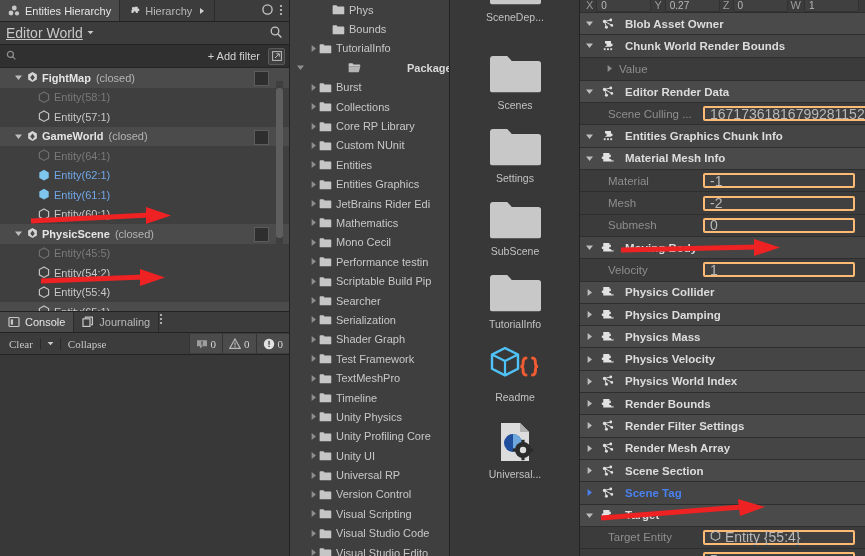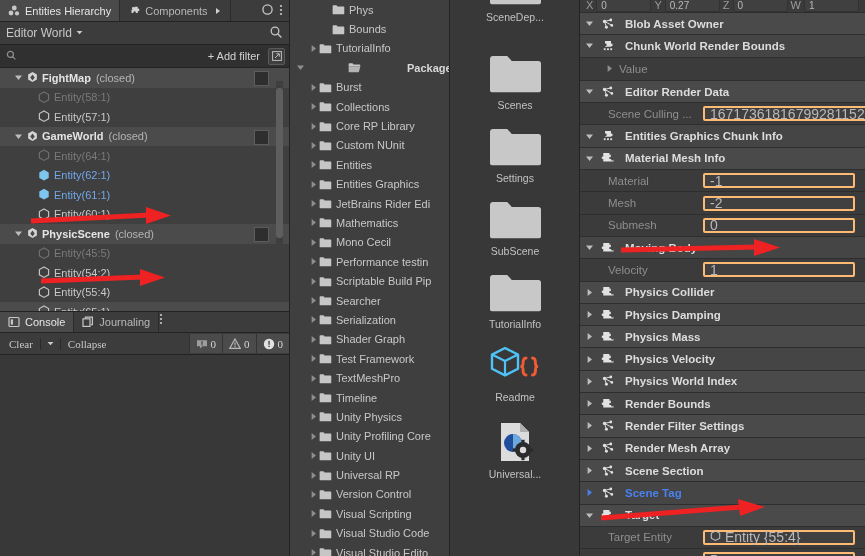--- a/index.html
+++ b/index.html
@@ -9,21 +9,21 @@
   
   .left-col{width:290px;height:556px;display:flex;flex-direction:column;background:#383838;border-right:1px solid #232323;box-sizing:border-box;}
 
   .tabbar{height:21px;background:#3c3c3c;display:flex;align-items:stretch;border-bottom:1px solid #232323;position:relative;}
   .tab{display:flex;align-items:center;gap:4px;padding:0 8px;font-size:11px;color:#b8b8b8;background:#3c3c3c;border-right:1px solid #2b2b2b;white-space:nowrap;}
   .tab.active{background:#4a4a4a;color:#e6e6e6;align-items:center;}
   .tab .ticon{display:inline-block;width:13px;height:13px;position:relative;flex:none;}
   .tabbar .tail{flex:1;background:#3c3c3c;display:flex;align-items:center;justify-content:flex-end;gap:5px;padding-right:6px;}
 
   .worldbar{height:22px;background:#3c3c3c;display:flex;align-items:center;padding:0 6px;border-bottom:1px solid #232323;gap:3px;}
-  .worldbar .wlabel{font-size:12px;color:#c8c8c8;}
+  .worldbar .wlabel{font-size:14px;color:#c8c8c8;text-decoration:underline;}
   .searchrow{height:22px;background:#303030;display:flex;align-items:center;padding:0 4px;gap:4px;border-bottom:1px solid #232323;}
   .searchbox{flex:1;height:16px;background:#303030;display:flex;align-items:center;gap:4px;}
   .addfilter{font-size:11px;color:#d2d2d2;display:flex;align-items:center;gap:2px;padding-right:4px;}
   .sqicon{width:15px;height:15px;border:1px solid #5a5a5a;border-radius:2px;background:#3f3f3f;display:flex;align-items:center;justify-content:center;flex:none;}
 
   .hierarchy{flex:0 0 243px;background:#3f3f3f;position:relative;overflow:hidden;}
   .hrow{height:19.5px;display:flex;align-items:center;padding-left:14px;box-sizing:border-box;font-size:11px;position:relative;white-space:nowrap;}
   .hrow.scene{background:#4b4b4b;color:#e4e4e4;font-weight:bold;padding-left:14px;}
   .hrow.sel{background:#4b4b4b;}
   .hrow .tri{width:11px;height:11px;flex:none;position:relative;margin-right:1px;}
@@ -100,21 +100,21 @@
             </svg>
         </span>
         <span>Entities Hierarchy</span>
       </div>
       <div class="tab">
         <span class="ticon">
           <svg width="13" height="13" viewBox="0 0 16 16">
               <path d="M6 1.5h4v2.2a1.6 1.6 0 1 1 0 3.1V9H7.7a1.6 1.6 0 1 0-3.1 0H2.3V5h2.2a1.6 1.6 0 1 1 1.5-1.5z" fill="#d2d2d2" transform="translate(2,2)"></path>
             </svg>
         </span>
-        <span>Components</span>
+        <span>Hierarchy</span>
         <span style="margin-left:2px;">
           <svg width="8" height="8" viewBox="0 0 8 8">
               <path d="M2 1l4 3-4 3z" fill="#cfcfcf"></path>
             </svg>
         </span>
       </div>
       <div class="tail">
         <span>
           <svg width="13" height="13" viewBox="0 0 13 13">
               <circle cx="6.5" cy="6.5" r="4.6" fill="none" stroke="#c9c9c9" stroke-width="1.3"></circle>

